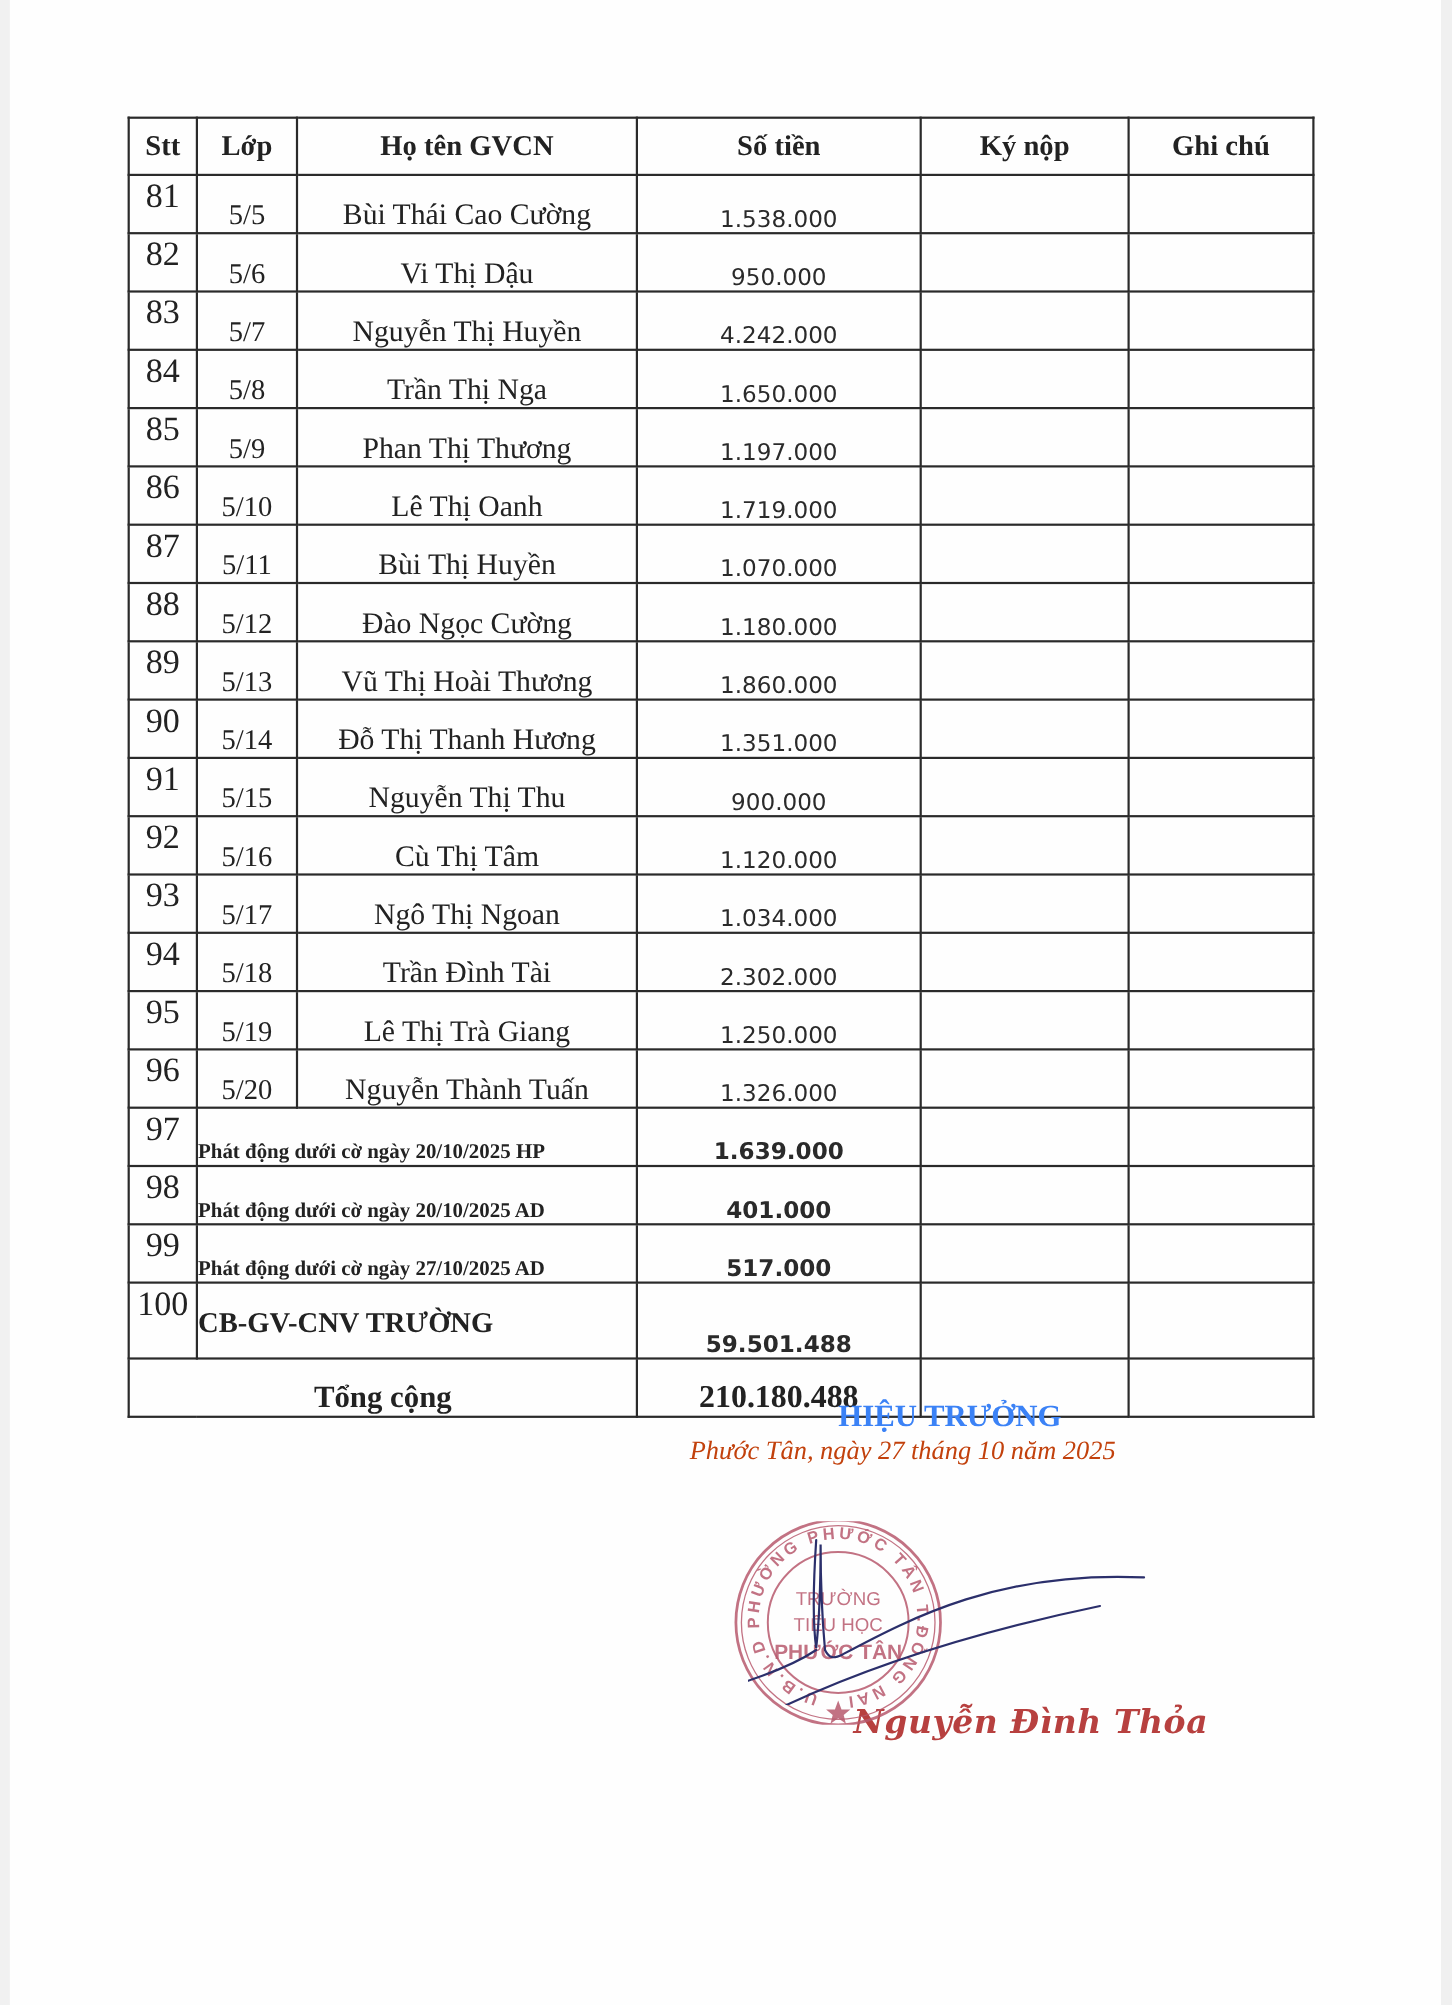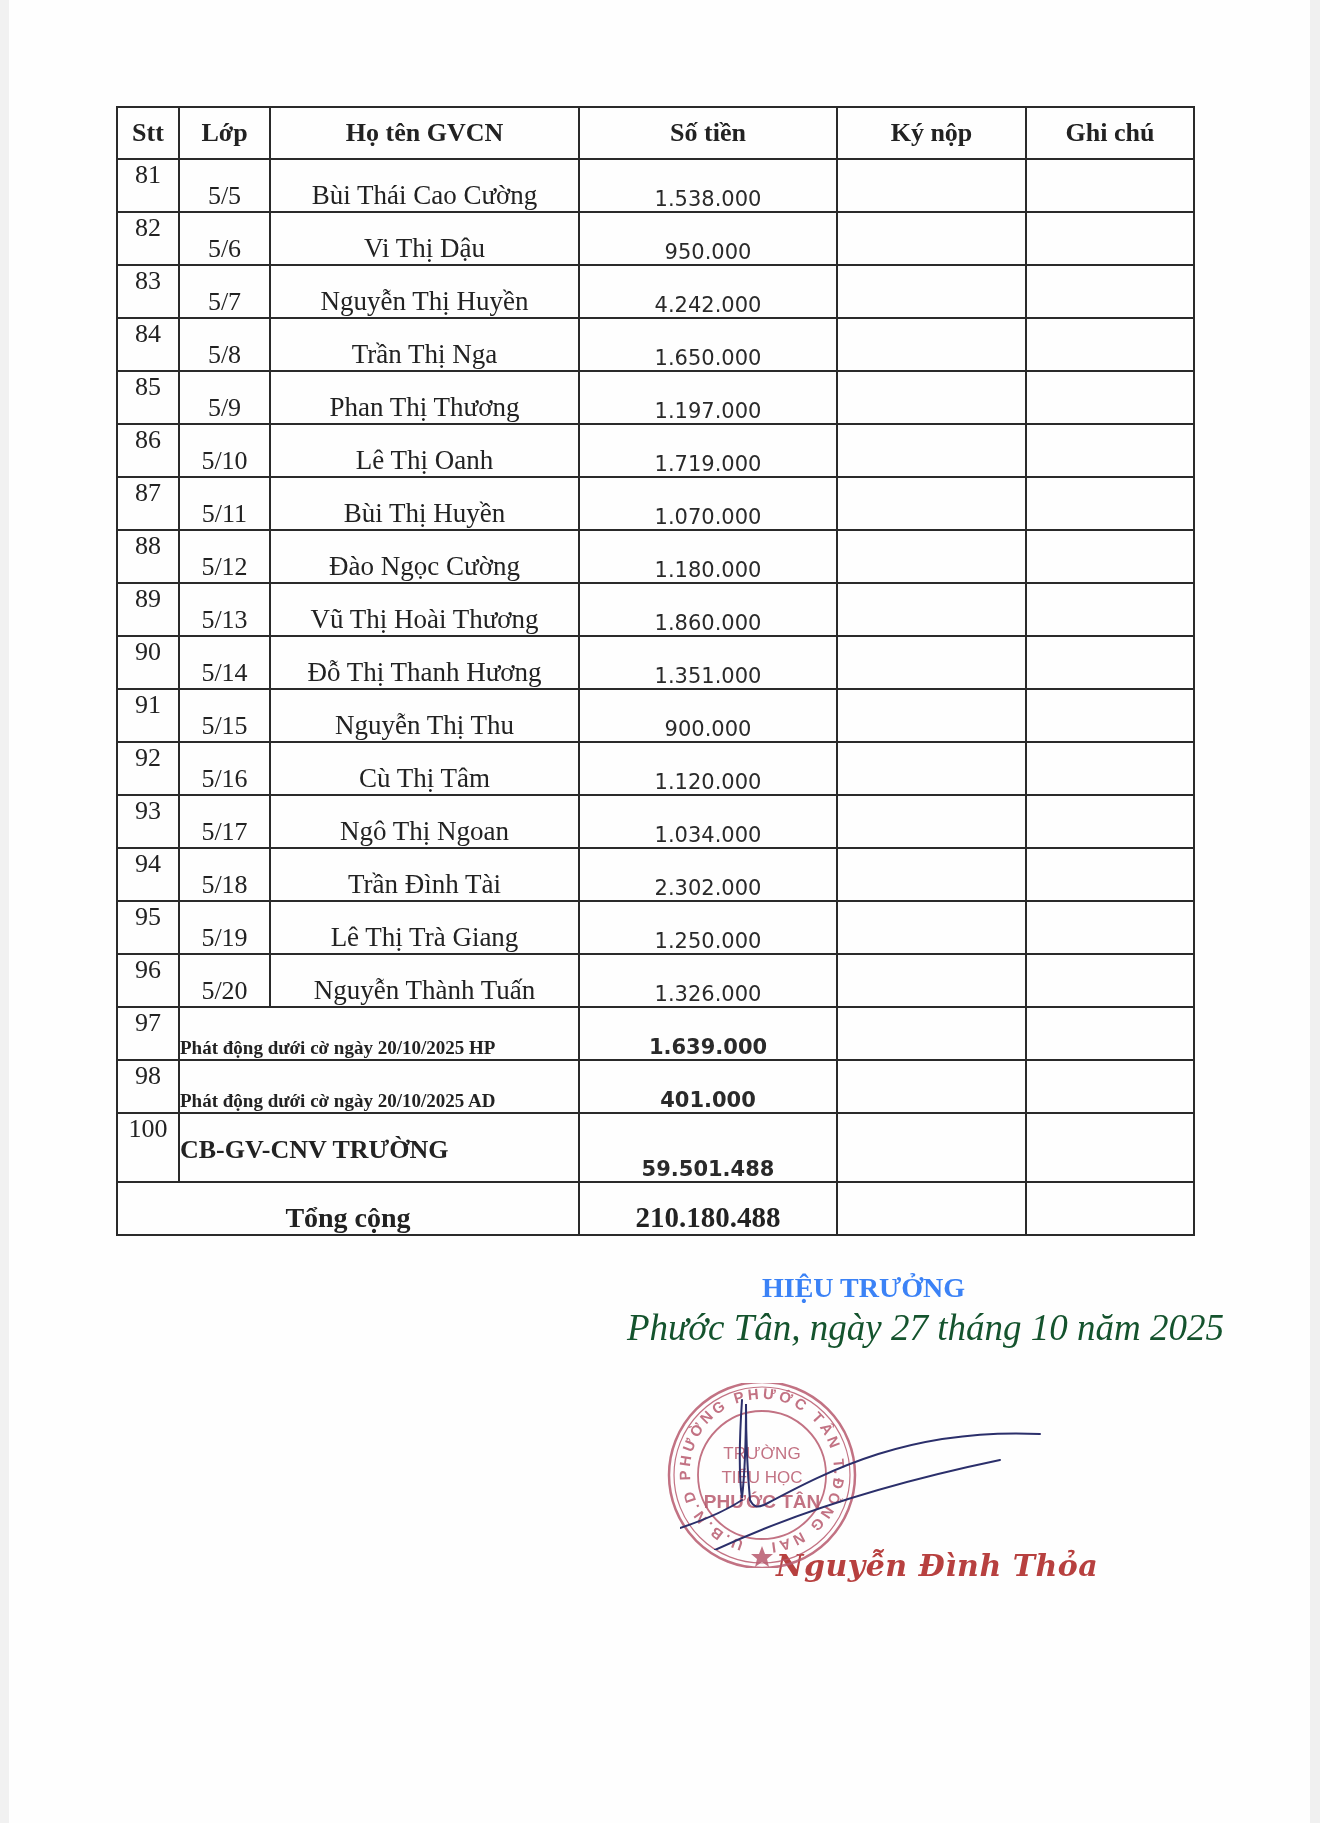--- a/index.html
+++ b/index.html
@@ -18,36 +18,36 @@
       width: 1077px; border-collapse: collapse; table-layout: fixed;
     }
     table.fund td, table.fund th {
       border: 2px solid #2a2a2a; padding: 0; height: 51px;
     }
     table.fund th {
       font-weight: bold; font-size: 26px; text-align: center; vertical-align: middle; height: 50px;
     }
     col.c-stt { width: 62px; } col.c-lop { width: 91px; } col.c-name { width: 309px; }
     col.c-amt { width: 258px; } col.c-sign { width: 189px; } col.c-note { width: 168px; }
-    td.stt { font-size: 26px; text-align: center; vertical-align: top; padding-top: 4px; }
+    td.stt { font-size: 31px; text-align: center; vertical-align: top; padding-top: 4px; }
     td.lop { font-size: 26px; text-align: center; vertical-align: bottom; padding-bottom: 2px; }
     td.name { font-size: 27px; text-align: center; vertical-align: bottom; padding-left: 4px; padding-bottom: 2px; white-space: nowrap; }
     td.amt {
       font-family: "DejaVu Sans", "Liberation Sans", sans-serif; font-size: 21px;
       text-align: center; vertical-align: bottom; padding-bottom: 6px; color: #2a2a2a;
     }
     td.amt.bold { font-weight: bold; }
     td.special { font-size: 19px; font-weight: bold; vertical-align: bottom; padding-left: 4px; padding-bottom: 6px; white-space: nowrap; }
     td.special.large { font-size: 26px; padding-bottom: 16px; }
     td.total-label { font-size: 28px; font-weight: bold; text-align: center; vertical-align: bottom; padding-bottom: 2px; }
     td.total-amt { font-family: "Liberation Serif", serif; font-size: 29px; font-weight: bold; text-align: center; vertical-align: bottom; padding-bottom: 2px; margin-left: 21px; }
     td.blank { background: transparent; }
 
     .date-line {
-      position: absolute; left: 627px; top: 1306px; font-style: italic; font-size: 37px; color: #14532d; white-space: nowrap;
+      position: absolute; left: 627px; top: 1306px; font-style: italic; font-size: 24px; color: #c2410c; white-space: nowrap;
     }
     .title-sign {
       position: absolute; left: 762px; top: 1272px; font-weight: bold; font-size: 28px; color: #3b82f6; white-space: nowrap; z-index: 2;
     }
     .stamp { position: absolute; left: 657px; top: 1383px; width: 210px; height: 185px; z-index: 1; }
     .signature-stroke { position: absolute; left: 680px; top: 1390px; width: 380px; height: 160px; z-index: 3; }
     .signer-name {
       position: absolute; left: 776px; top: 1548px; font-style: italic; font-weight: bold;
       font-size: 30px; color: #b7403f; white-space: nowrap; letter-spacing: 0.5px;
       font-family: "DejaVu Serif", serif;
@@ -213,20 +213,27 @@
         <td class="stt">97</td>
         <td class="special" colspan="2">Phát động dưới cờ ngày 20/10/2025 HP</td>
         <td class="amt bold">1.639.000</td>
         <td class="blank"></td>
         <td class="blank"></td>
       </tr>
     <tr>
         <td class="stt">98</td>
         <td class="special" colspan="2">Phát động dưới cờ ngày 20/10/2025 AD</td>
         <td class="amt bold">401.000</td>
+        <td class="blank"></td>
+        <td class="blank"></td>
+      </tr>
+    <tr>
+        <td class="stt">99</td>
+        <td class="special" colspan="2">Phát động dưới cờ ngày 27/10/2025 AD</td>
+        <td class="amt bold">517.000</td>
         <td class="blank"></td>
         <td class="blank"></td>
       </tr>
     <tr>
         <td class="stt">100</td>
         <td class="special large" colspan="2">CB-GV-CNV TRƯỜNG</td>
         <td class="amt bold">59.501.488</td>
         <td class="blank"></td>
         <td class="blank"></td>
       </tr>

